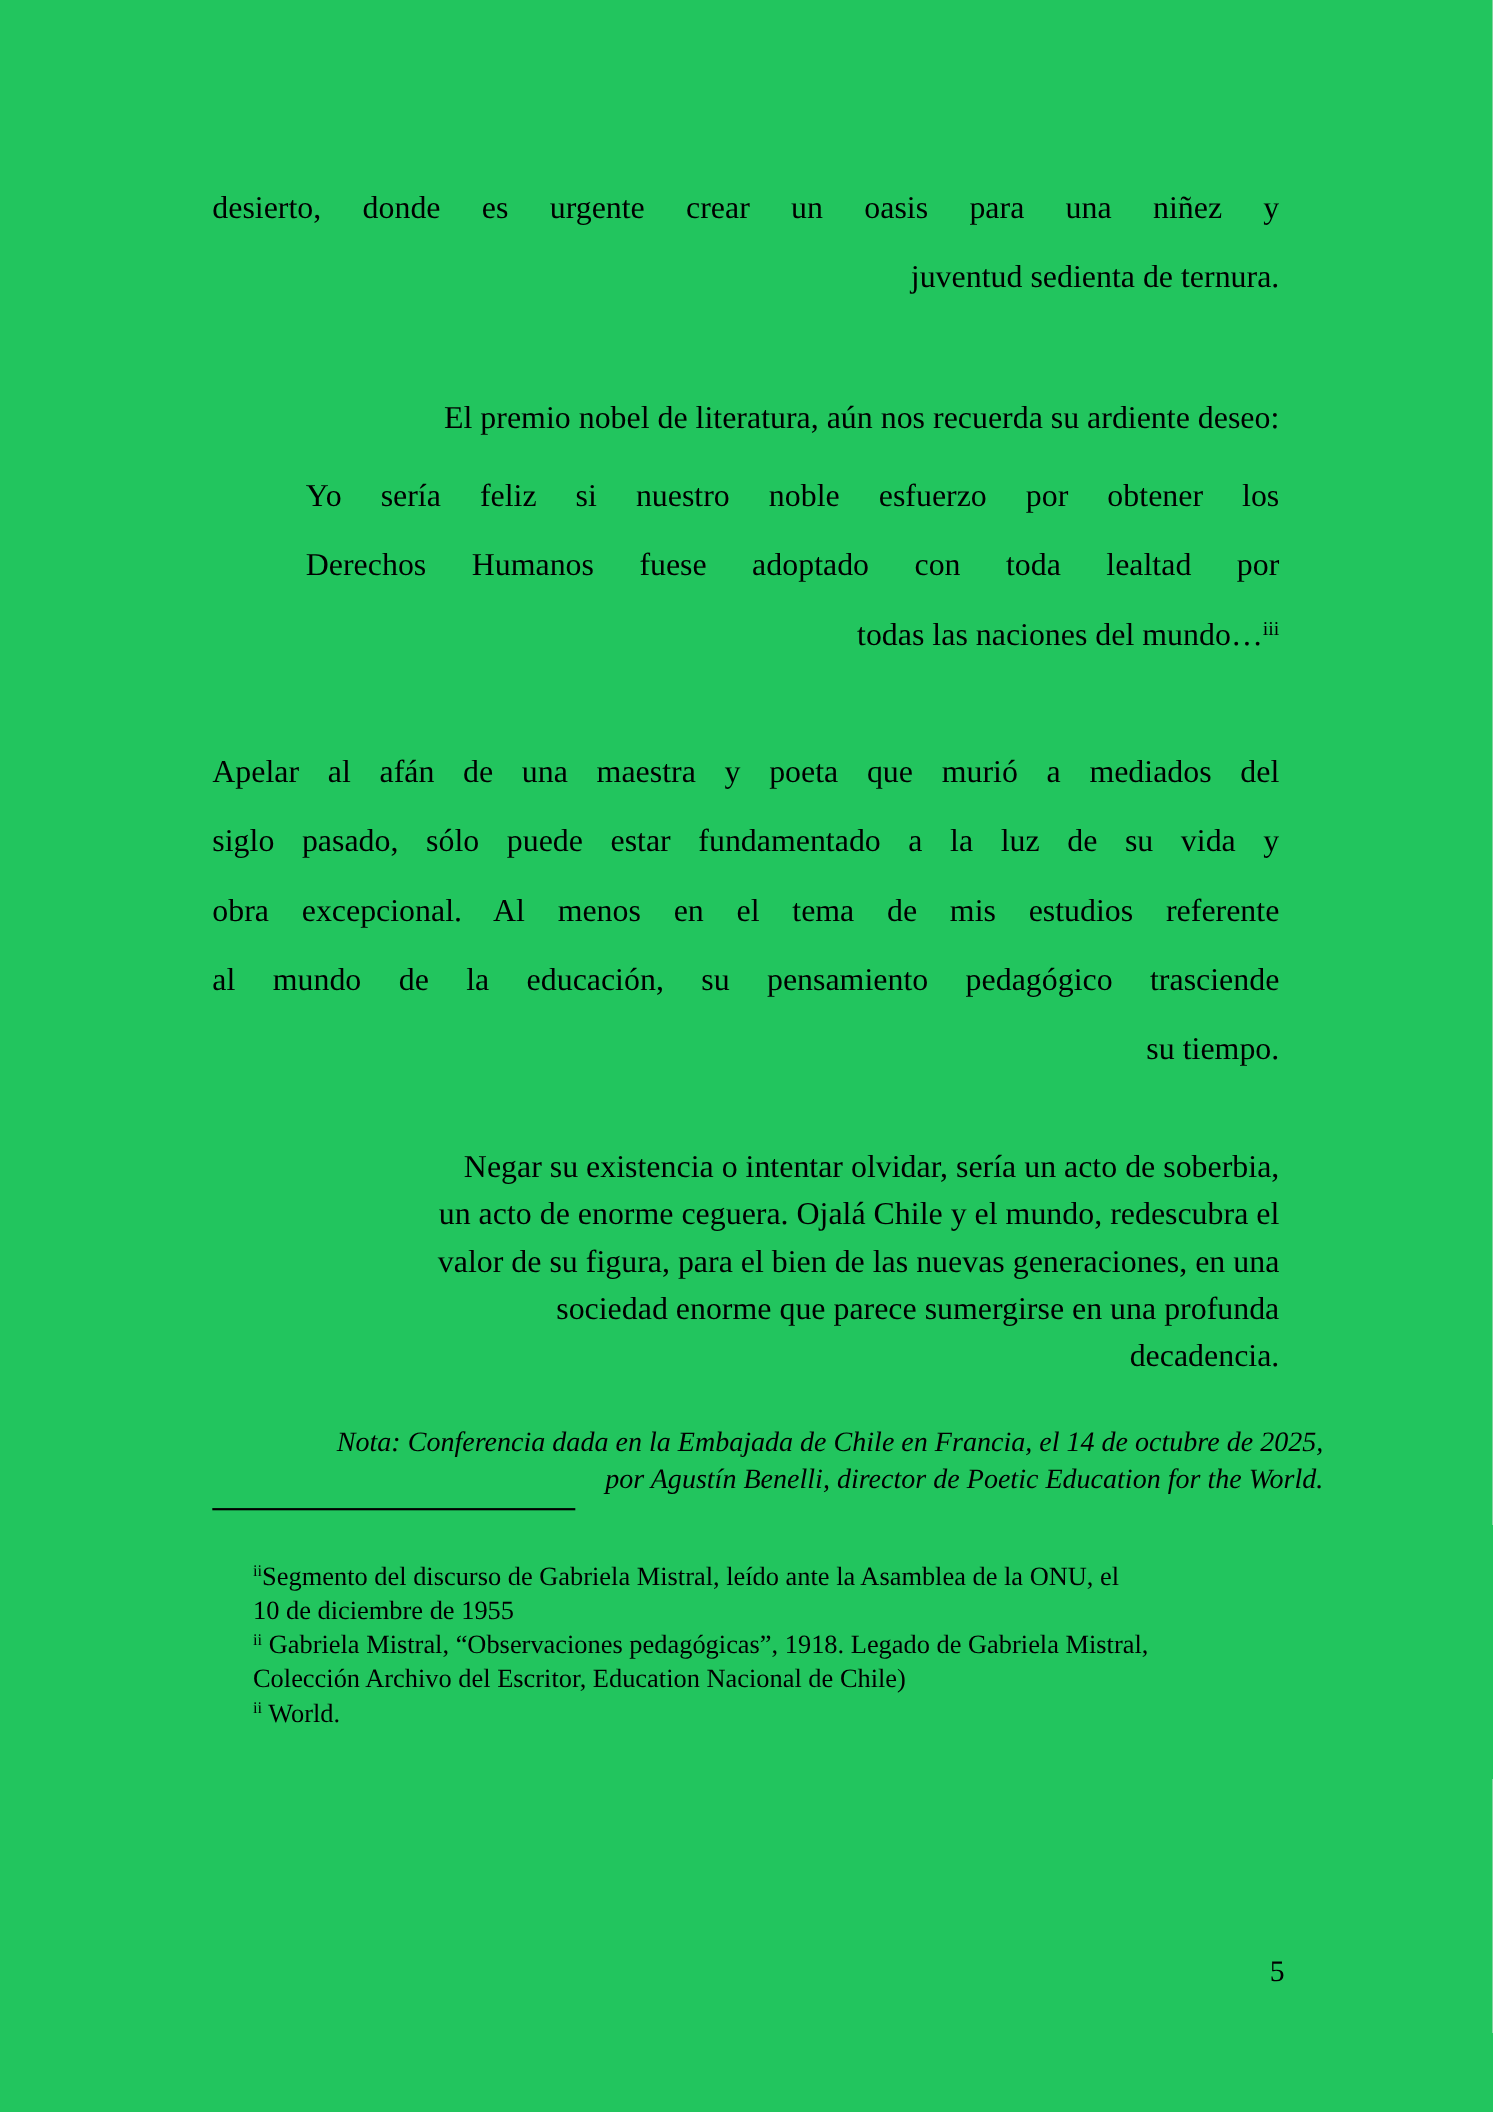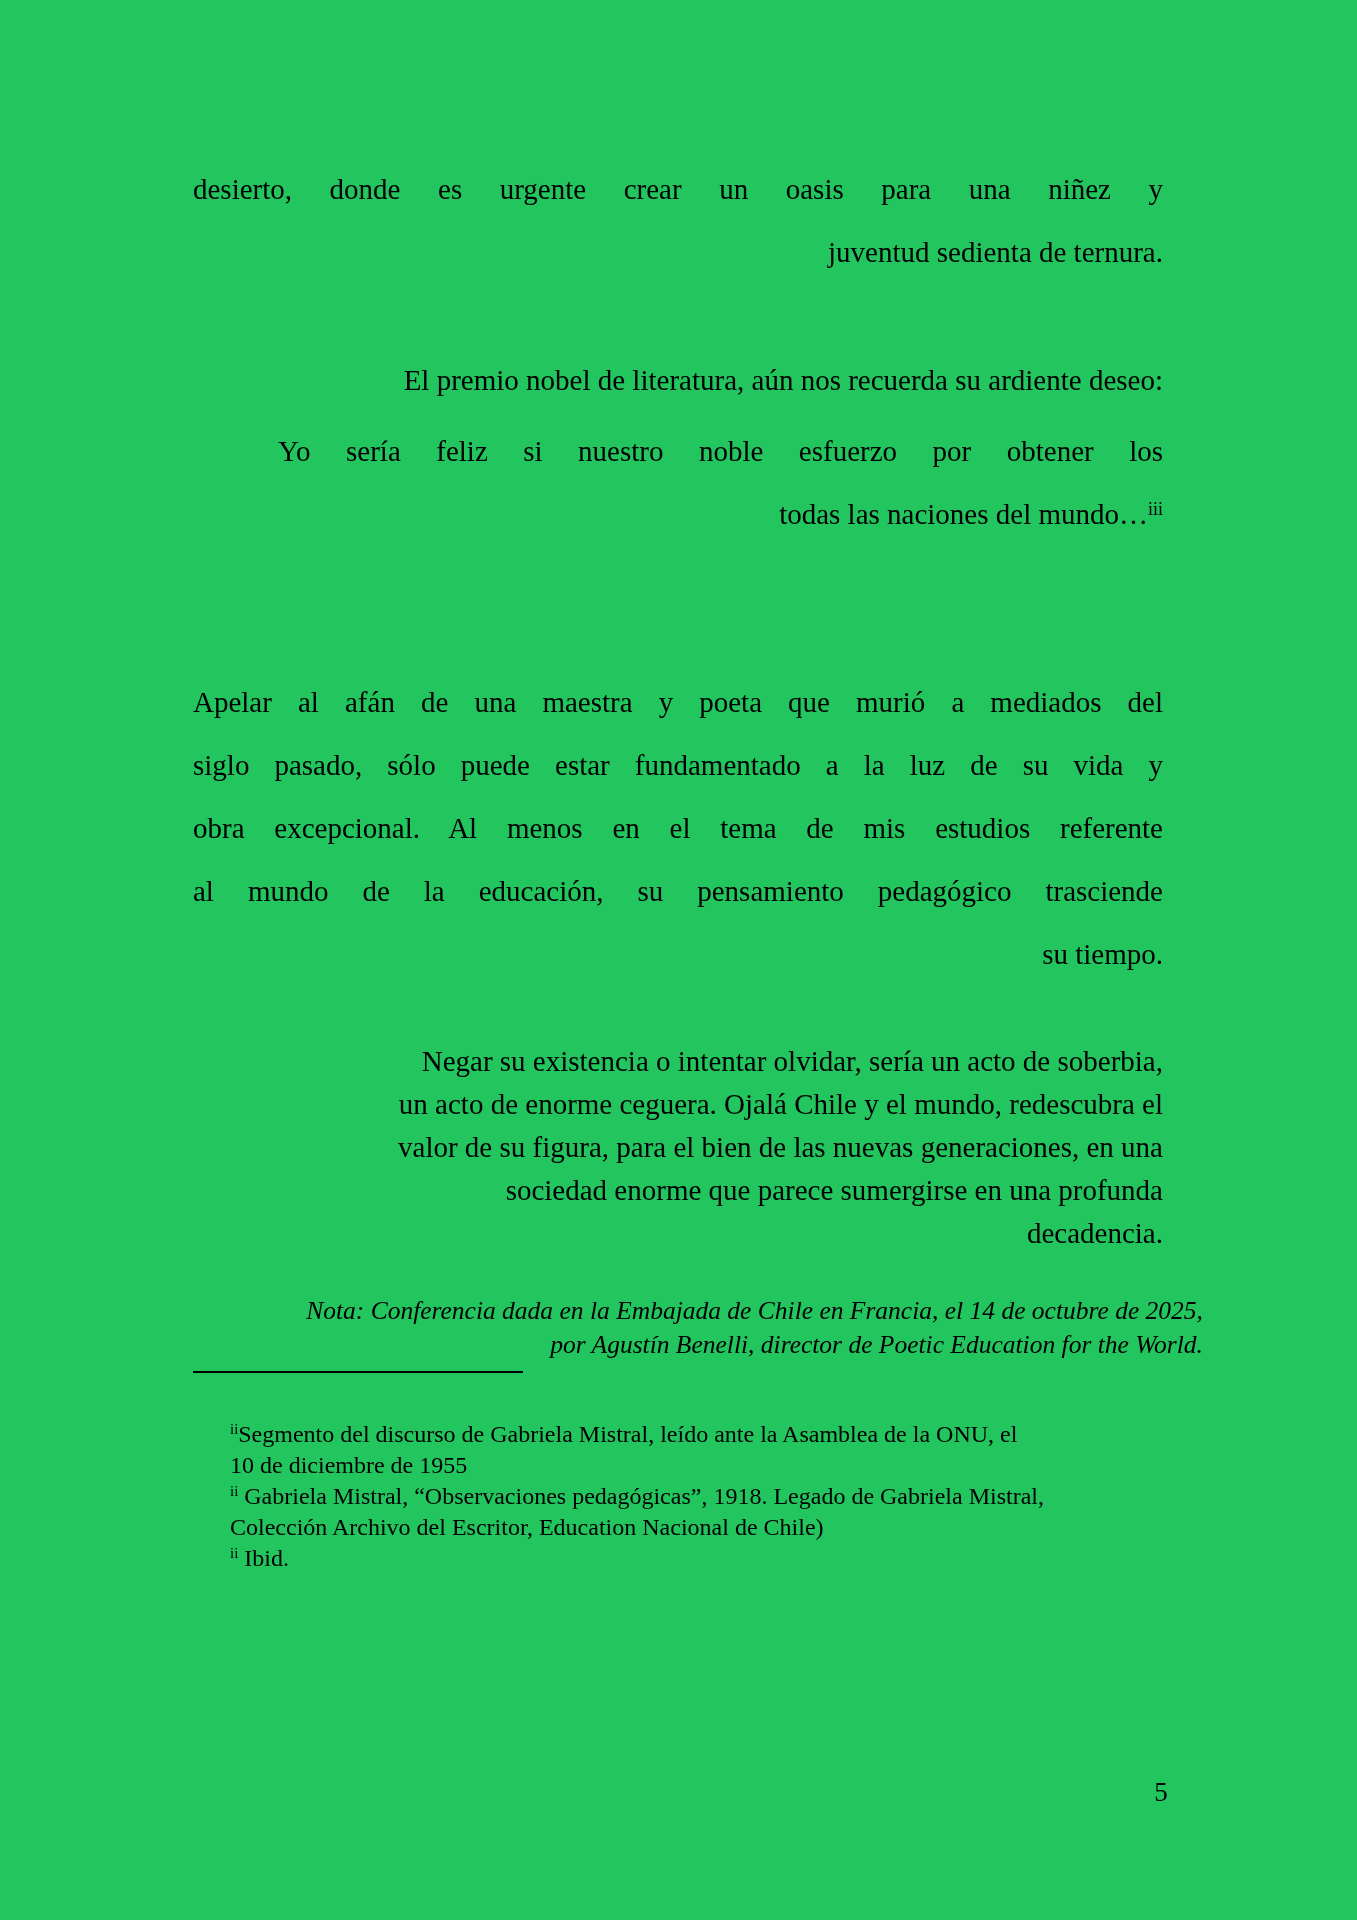--- a/index.html
+++ b/index.html
@@ -62,20 +62,21 @@
     <div class="jline">desierto, donde es urgente crear un oasis para una niñez y</div>
     <div class="lline">juventud sedienta de ternura.</div>
   </div>
 
   <div class="block dbl" style="top:349px">
     <div class="lline">El premio nobel de literatura, aún nos recuerda su ardiente deseo:</div>
   </div>
 
   <div class="block dbl quote" style="top:420px">
     <div class="jline">Yo sería feliz si nuestro noble esfuerzo por obtener los</div>
+    <div class="jline">Derechos Humanos fuese adoptado con toda lealtad por</div>
     <div class="lline"><span>todas las naciones del mundo…</span><span class="sup">iii</span></div>
   </div>
 
   <div class="block dbl" style="top:671px">
     <div class="jline">Apelar al afán de una maestra y poeta que murió a mediados del</div>
     <div class="jline">siglo pasado, sólo puede estar fundamentado a la luz de su vida y</div>
     <div class="jline">obra excepcional. Al menos en el tema de mis estudios referente</div>
     <div class="jline">al mundo de la educación, su pensamiento pedagógico trasciende</div>
     <div class="lline">su tiempo.</div>
   </div>
@@ -93,18 +94,18 @@
     <div class="lline">por Agustín Benelli, director de Poetic Education for the World.</div>
   </div>
 
   <div class="fnsep"></div>
 
   <div class="block footnotes" style="top:1419px">
     <div class="fnline"><span class="sup">ii</span><span>Segmento del discurso de Gabriela Mistral, leído ante la Asamblea de la ONU, el</span></div>
     <div class="fnline">10 de diciembre de 1955</div>
     <div class="fnline"><span class="sup">ii</span><span> Gabriela Mistral, “Observaciones pedagógicas”, 1918. Legado de Gabriela Mistral,</span></div>
     <div class="fnline">Colección Archivo del Escritor, Education Nacional de Chile)</div>
-    <div class="fnline"><span class="sup">ii</span><span> Ibid.</span></div>
+    <div class="fnline"><span class="sup">ii</span><span> World.</span></div>
   </div>
 
   <div class="pagenum">5</div>
 
 </div>
 
 </body></html>

